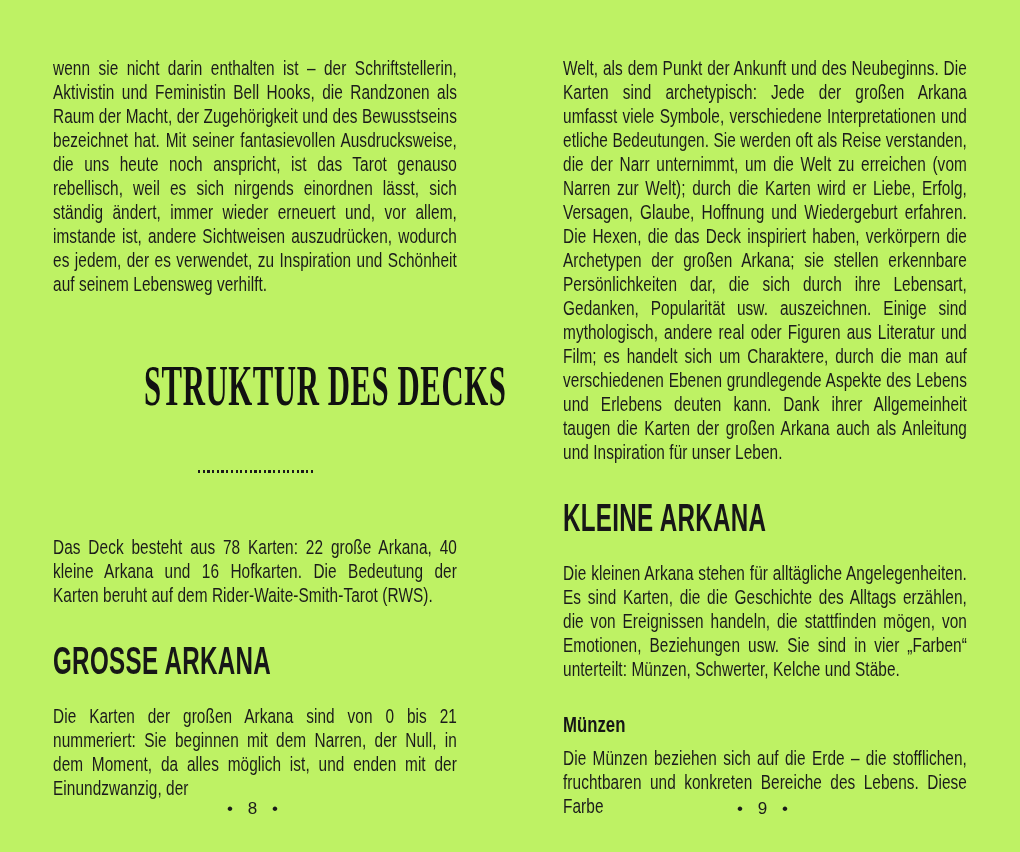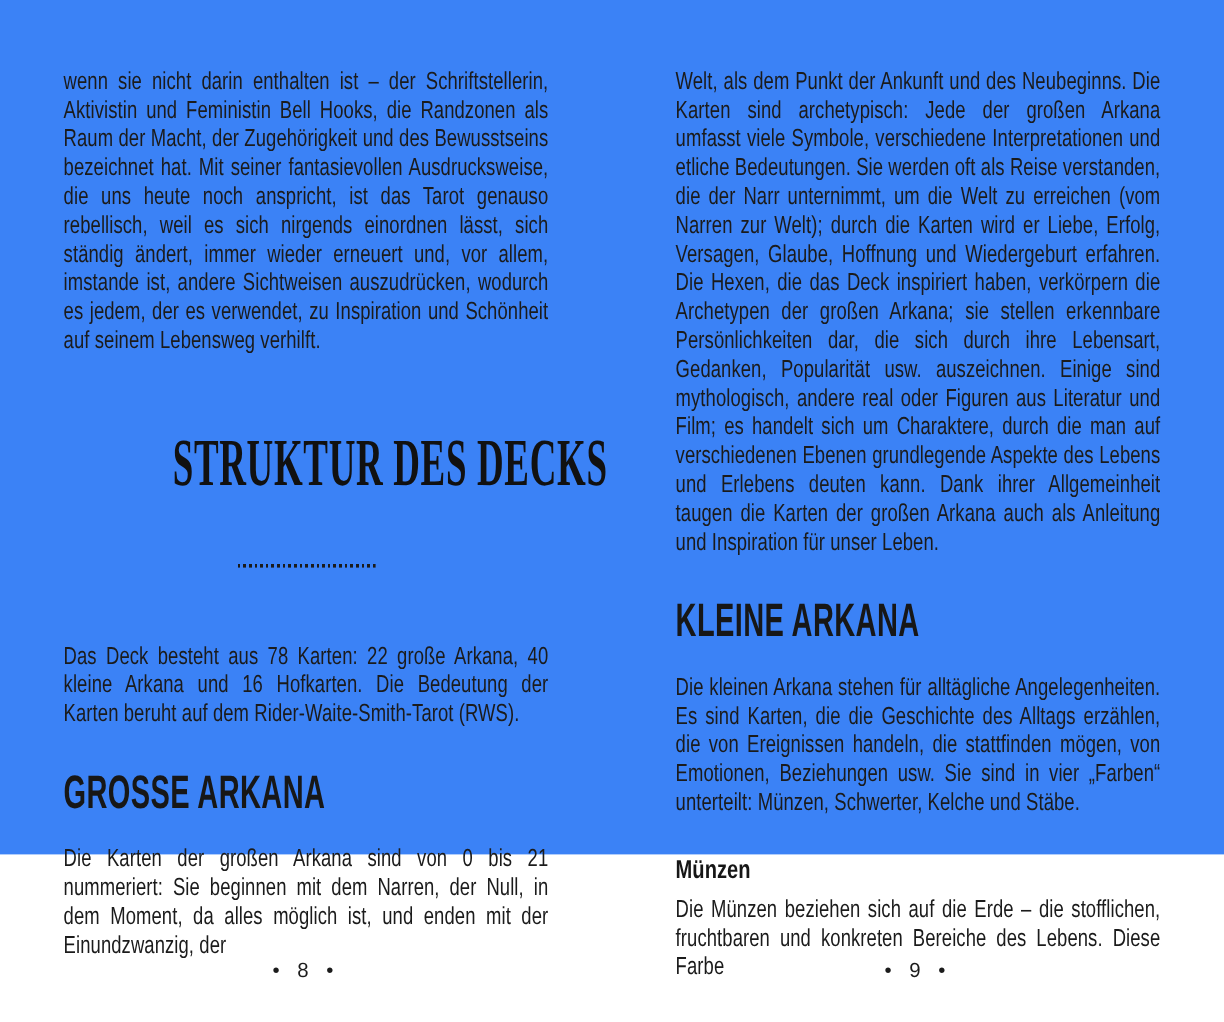--- a/index.html
+++ b/index.html
@@ -8,22 +8,22 @@
   }
   body {
     width: 1020px;
     height: 852px;
     background: #ffffff;
     overflow: hidden;
   }
   .spread {
     display: flex;
     width: 1020px;
-    height: 712px;
-    background: #3b82f6;
+    height: 852px;
+    background: #bef264;
     justify-content: center;
   }
   .page {
     position: relative;
     width: 510px;
     height: 852px;
     box-sizing: border-box;
     padding: 56px 53px 0 53px;
   }
   

